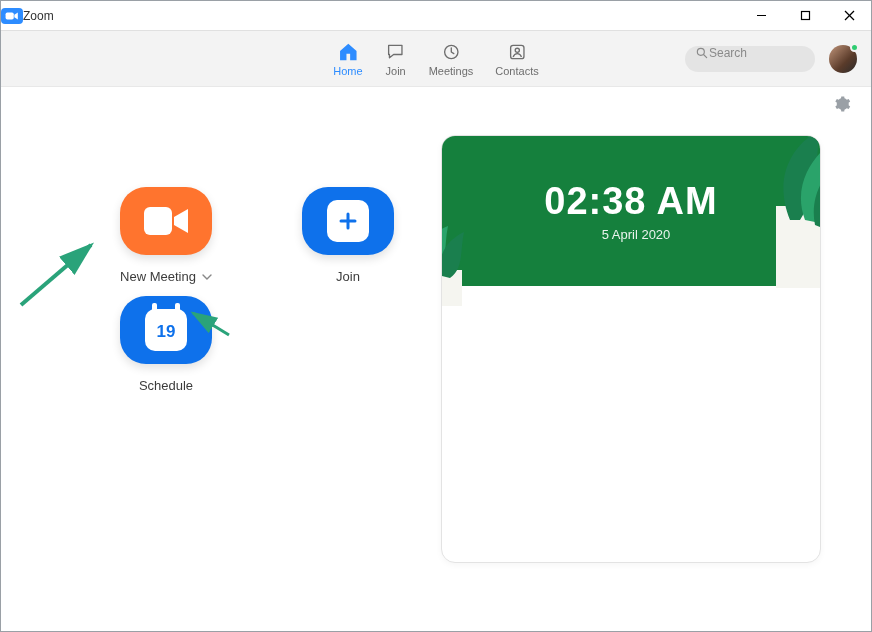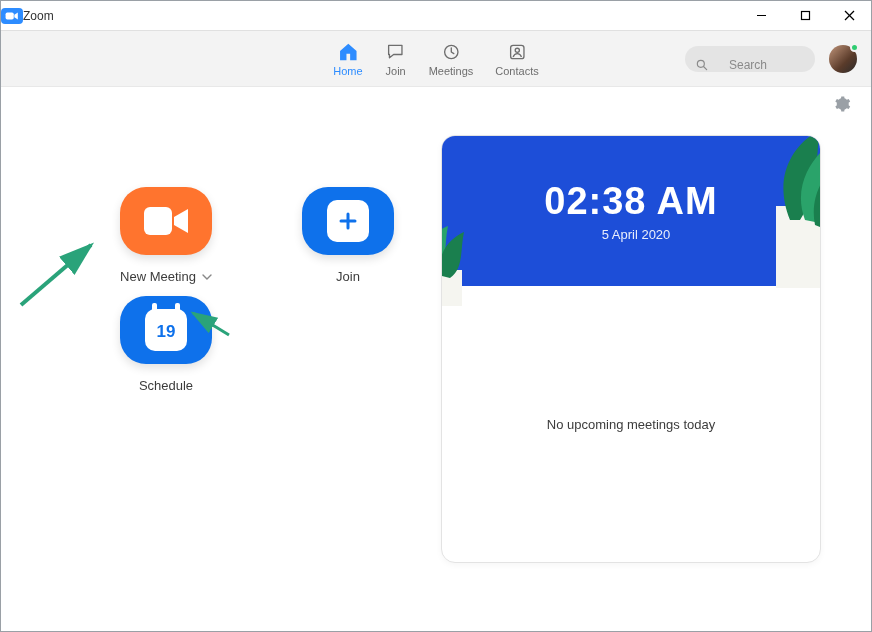--- a/index.html
+++ b/index.html
@@ -15,21 +15,21 @@
   .win-btn { width: 44px; height: 30px; display: flex; align-items: center; justify-content: center; }
   .win-btn svg { width: 11px; height: 11px; }
 
   
   .topnav { height: 56px; background: #f3f3f3; border-bottom: 1px solid #e8e8e8; display: flex; align-items: center; position: relative; }
   .nav-tabs { position: absolute; left: 50%; transform: translateX(-50%); display: flex; gap: 22px; text-align: right; }
   .nav-tab { display: flex; flex-direction: column; align-items: center; gap: 2px; font-size: 11px; color: #6e6e6e; cursor: pointer; }
   .nav-tab.active { color: #2D8CFF; }
   .nav-tab .icon { width: 22px; height: 22px; display: flex; align-items: center; justify-content: center; }
   .nav-right { margin-left: auto; display: flex; align-items: center; gap: 14px; padding-right: 14px; }
-  .search { width: 130px; height: 26px; background: #e4e4e4; border-radius: 13px; display: flex; align-items: flex-end; padding: 0 10px; gap: 20px; color: #8a8a8a; font-size: 12px; }
+  .search { width: 130px; height: 26px; background: #e4e4e4; border-radius: 13px; display: flex; align-items: flex-start; padding: 0 10px; gap: 0; color: #8a8a8a; font-size: 12px; }
   .avatar { width: 28px; height: 28px; border-radius: 50%; background: linear-gradient(135deg,#c1957a 0%, #5a3b2a 60%, #2b2b2b 100%); position: relative; }
   .presence { position: absolute; top: -2px; right: -2px; width: 9px; height: 9px; background: #2ecc71; border: 2px solid #f3f3f3; border-radius: 50%; }
 
   
   .gear { position: absolute; top: 94px; right: 20px; width: 18px; height: 18px; color: #9aa0a6; }
 
   
   .main { position: absolute; top: 86px; left: 0; right: 0; bottom: 0; }
 
   
@@ -37,21 +37,21 @@
   .action { display: flex; flex-direction: column; align-items: center; gap: 14px; }
   .tile { width: 92px; height: 68px; border-radius: 26px; display: flex; align-items: center; justify-content: center; box-shadow: 0 4px 10px rgba(0,0,0,0.12); }
   .tile-orange { background: #ff742e; }
   .tile-blue { background: #0E71EB; }
   .tile-inner-white { width: 42px; height: 42px; background: #fff; border-radius: 10px; display: flex; align-items: center; justify-content: center; }
   .action-label { font-size: 13px; color: #3c3c3c; display: flex; align-items: center; gap: 6px; }
   .chev { width: 10px; height: 10px; }
 
   
   .card { position: absolute; left: 440px; top: 48px; width: 380px; height: 428px; border: 1px solid #e3e3e3; border-radius: 14px; overflow: hidden; box-shadow: 0 2px 6px rgba(0,0,0,0.04); background: #fff; }
-  .card-hero { height: 150px; background: #1d4ed8; position: relative; display: flex; flex-direction: column; align-items: center; justify-content: center; color: #fff; }
+  .card-hero { height: 150px; background: #15803d; position: relative; display: flex; flex-direction: column; align-items: center; justify-content: center; color: #fff; }
   .time { font-size: 38px; font-weight: 600; letter-spacing: 1px; }
   .date { font-size: 13px; margin-top: 4px; opacity: 0.9; margin-left: 10px; }
   .plant { position: absolute; }
   .plant.right { right: -10px; top: -6px; width: 110px; height: 160px; }
   .plant.left { left: -18px; bottom: -20px; width: 80px; height: 80px; }
   .card-body { height: calc(100% - 150px); display: flex; align-items: center; justify-content: center; }
   .empty { font-size: 13px; color: #3c3c3c; }
 
   
   .arrow { position: absolute; pointer-events: none; }
@@ -205,23 +205,20 @@
         <path d="M85 90 C70 50 100 20 115 10 C108 40 112 70 95 92 Z" fill="#2aa36a"></path>
         <path d="M95 95 C88 60 112 35 124 28 C118 55 120 80 103 98 Z" fill="#1a7f4e"></path>
       </svg>
       <svg class="plant left" viewBox="0 0 80 80">
         <rect x="0" y="44" width="38" height="40" fill="#f5f5f0"></rect>
         <path d="M6 48 C-6 20 12 4 24 0 C20 18 24 36 12 48 Z" fill="#2aa36a"></path>
         <path d="M18 50 C10 26 30 10 40 6 C36 24 40 42 26 52 Z" fill="#1a7f4e"></path>
       </svg>
       <div class="time">02:38 AM</div>
       <div class="date">5 April 2020</div>
-    </div>
-    <div class="card-body">
-      <div class="empty">No upcoming meetings today</div>
     </div>
   </div>
 
   <svg class="arrow" style="left:0px; top:140px;" width="110" height="90">
     <defs>
         <marker id="ah1" markerWidth="10" markerHeight="10" refX="8" refY="3" orient="auto">
           <path d="M0,0 L9,3 L0,6 Z" fill="#2aa37a"></path>
         </marker>
       </defs>
     <line x1="20" y1="78" x2="90" y2="18" stroke="#2aa37a" stroke-width="4" marker-end="url(#ah1)"></line>

